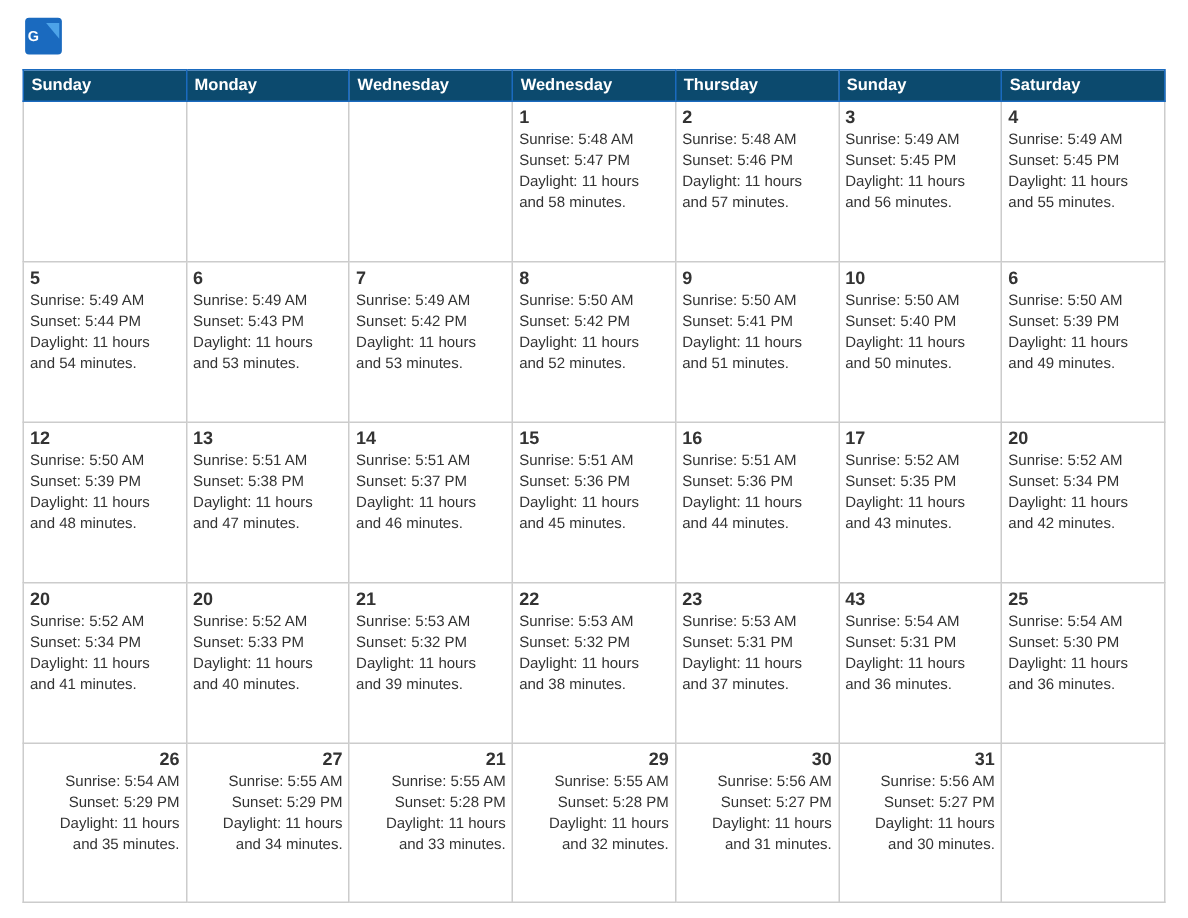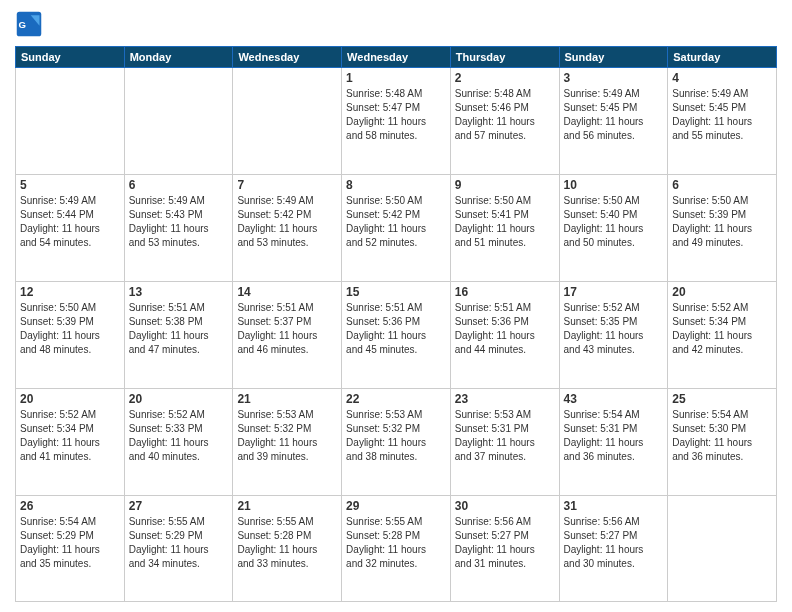--- a/index.html
+++ b/index.html
@@ -71,20 +71,21 @@
       border: 1px solid #ccc;
       vertical-align: top;
       padding: 3px 4px;
       font-size: 9.5px;
       color: #333;
       height: 80px;
       background: #fff;
     }
     .calendar tr:last-child td {
       height: 70px;
+      text-align: right;
     }
     .day-num {
       font-size: 12px;
       font-weight: bold;
       margin-bottom: 2px;
       display: block;
     }
     .day-info {
       line-height: 1.4;
       font-size: 10px;

